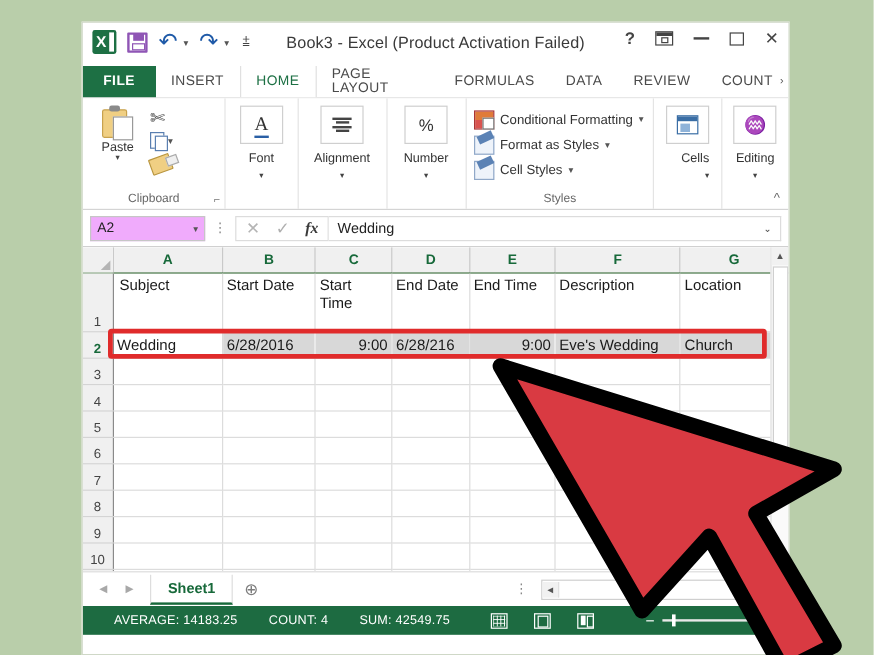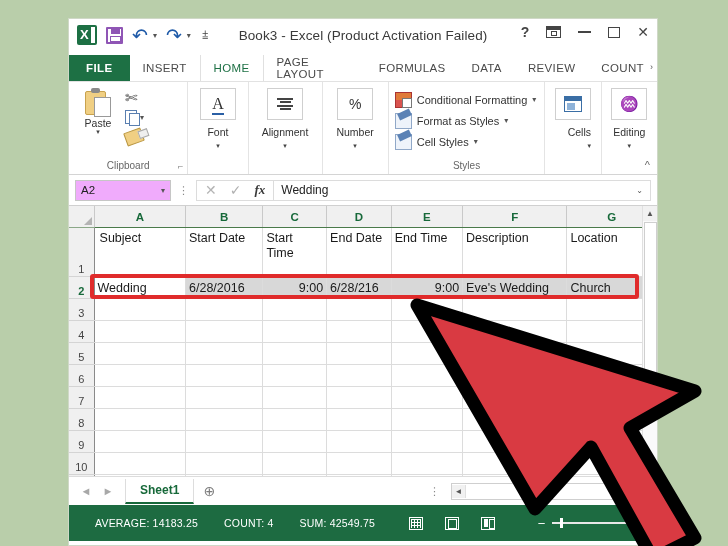--- a/index.html
+++ b/index.html
@@ -153,21 +153,21 @@
     margin-left:6px;padding:0 14px;height:23px;display:flex;align-items:center;
     font-size:12px;font-weight:bold;color:#17693a;background:#fff;
     border-left:1px solid #ddd;border-right:1px solid #ddd;border-bottom:2px solid #17693a;text-align:right;
   }
   .addsheet{width:30px;text-align:center;font-size:14px;color:#7d7d7d;}
   .tb-dots{position:absolute;left:360px;font-size:11px;color:#888;line-height:10px;}
   .hscroll{position:absolute;left:382px;right:4px;height:15px;border:1px solid #cfcfcf;background:#fff;display:flex;align-items:center;}
   .hs-left{width:13px;height:13px;display:flex;align-items:center;justify-content:center;font-size:8px;color:#555;border-right:1px solid #e0e0e0;background:#f1f1f1;}
   
   .statusbar{
-    height:36px;background:#1d6b41;display:flex;align-items:center;
+    height:24px;background:#1d6b41;display:flex;align-items:center;
     color:#fff;font-size:10.5px;position:relative;
   }
   .stat-item{margin-left:26px;letter-spacing:.2px;}
   .views{position:absolute;left:340px;display:flex;gap:22px;align-items:center;}
   .vw{width:14px;height:13px;border:1.4px solid #fff;box-sizing:border-box;position:relative;}
   .vw1:before{content:"";position:absolute;left:1px;top:1px;right:1px;bottom:1px;
     background:
       linear-gradient(#fff 1px,transparent 1px) 0 0/100% 3px,
       linear-gradient(90deg,#fff 1px,transparent 1px) 0 0/3px 100%;}
   .vw2:before{content:"";position:absolute;left:2px;top:1.5px;width:7px;height:8px;border:1.3px solid #fff;}

